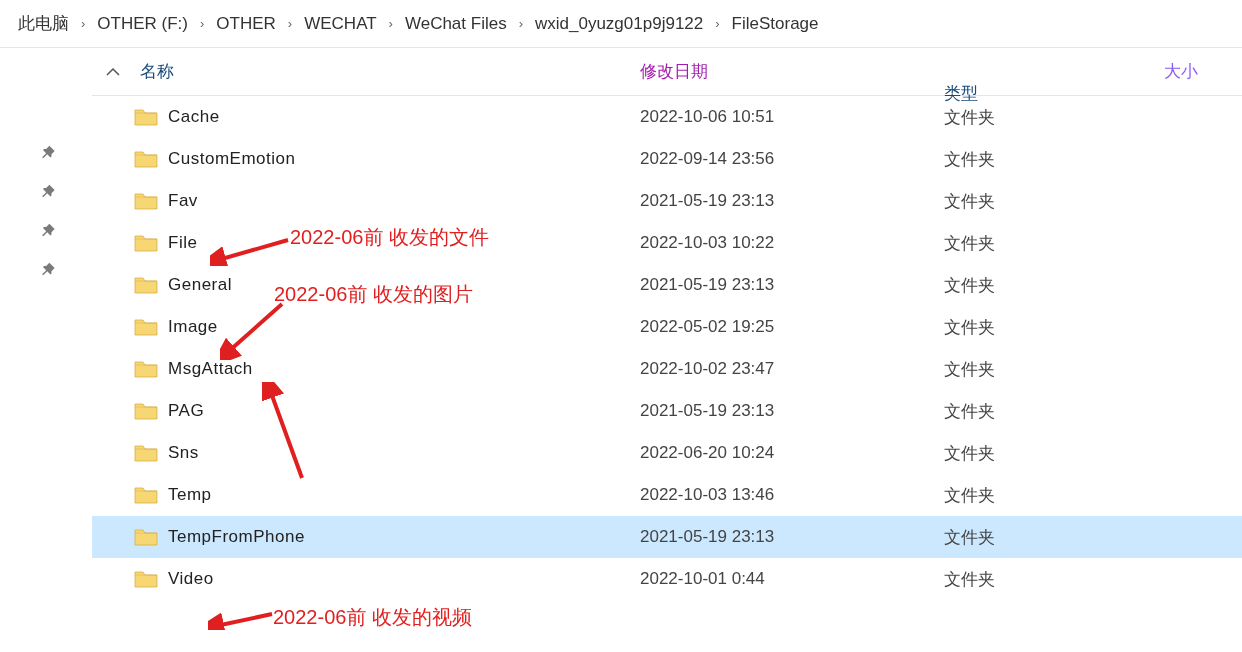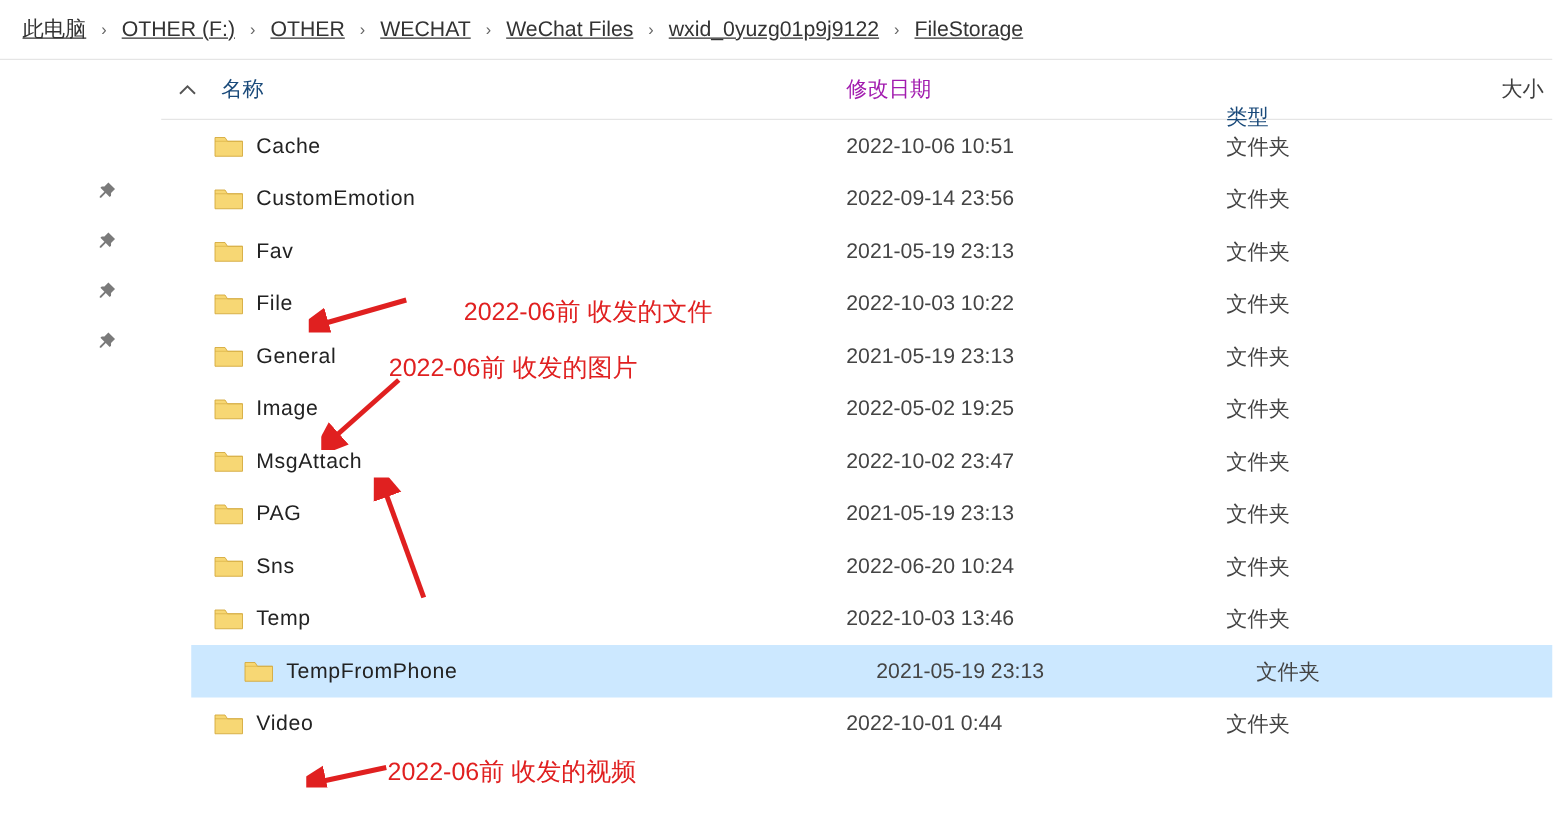--- a/index.html
+++ b/index.html
@@ -1,31 +1,31 @@
 <!DOCTYPE html>
 <html><head>
   <meta charset="utf-8">
   <style>
     * { box-sizing: border-box; margin: 0; padding: 0; }
     body { font-family: "Microsoft YaHei", "Segoe UI", sans-serif; font-size: 17px; background: #fff; width: 1242px; height: 652px; overflow: hidden; position: relative; }
     .breadcrumb { display: flex; align-items: center; padding: 8px 12px; gap: 4px; border-bottom: 1px solid #e5e5e5; height: 48px; }
-    .bc-item { padding: 2px 6px; color: #333; cursor: pointer; white-space: nowrap; text-decoration: underline; }
+    .bc-item { padding: 2px 6px; color: #333; cursor: pointer; white-space: nowrap; }
     .bc-sep { color: #666; font-size: 13px; padding: 0 2px; }
-    .content { display: flex; padding-left: 37px; }
+    .content { display: flex; }
     .pin-col { width: 92px; padding-top: 96px; display: flex; flex-direction: column; align-items: center; gap: 16px; }
     .pin { color: #7a7a7a; transform: rotate(45deg); font-size: 20px; }
     .list-area { flex: 1; position: relative; }
     .header-row { display: flex; align-items: center; height: 48px; border-bottom: 1px solid #e5e5e5; position: relative; }
     .col-caret { width: 42px; text-align: center; color: #555; font-size: 14px; }
     .col-name { width: 506px; padding-left: 6px; color: #1a4a7a; }
     .col-date { width: 304px; color: #a21caf; }
     .col-type { width: 220px; color: #1a4a7a; margin-top: 44px; }
-    .col-size { color: #404040; font-family: Liberation Mono, monospace; }
+    .col-size { color: #8b5cf6; font-family: Liberation Mono, monospace; }
     .file-row { display: flex; align-items: center; height: 42px; position: relative; }
-    .file-row.selected { background: #cce8ff; margin-left: 24px; }
+    .file-row.selected { background: #cce8ff; }
     .col-spacer { width: 42px; }
     .name-cell { width: 506px; display: flex; align-items: center; gap: 10px; }
     .folder-icon { width: 24px; height: 20px; display: inline-block; }
     .file-name { color: #222; letter-spacing: 0.5px; }
     .date-cell { width: 304px; color: #444; }
     .type-cell { width: 220px; color: #444; }
     .anno { position: absolute; color: #e02020; font-size: 20px; white-space: nowrap; pointer-events: none; font-weight: 400; }
     .arrow { position: absolute; pointer-events: none; }
   </style>
 </head>
@@ -224,21 +224,21 @@
                 <path d="M1 3 L1 18 L23 18 L23 6 L11 6 L9 3 Z" fill="#f7d774" stroke="#d4a83a" stroke-width="0.7"></path>
                 <path d="M1 6 L23 6" stroke="#d4a83a" stroke-width="0.5"></path>
               </svg></span>
             <span class="file-name">Video</span>
           </div>
           <div class="date-cell">2022-10-01 0:44</div>
           <div class="type-cell">文件夹</div>
         </div>
       </div>
 
-    <div class="anno" style="left:198px; top:188px;margin-left:44px;">2022-06前 收发的文件</div>
+    <div class="anno" style="left:198px; top:176px;">2022-06前 收发的文件</div>
     <div class="anno" style="left:182px; top:233px;">2022-06前 收发的图片</div>
     <div class="anno" style="left:181px; top:556px;">2022-06前 收发的视频</div>
 
     <svg class="arrow" style="left:118px; top:176px;" width="80" height="42">
       <defs>
           <marker id="ah1" markerWidth="10" markerHeight="10" refX="2" refY="3" orient="auto">
             <path d="M0,0 L0,6 L8,3 z" fill="#e02020"></path>
           </marker>
         </defs>
       <line x1="78" y1="16" x2="8" y2="36" stroke="#e02020" stroke-width="4" marker-end="url(#ah1)"></line>

